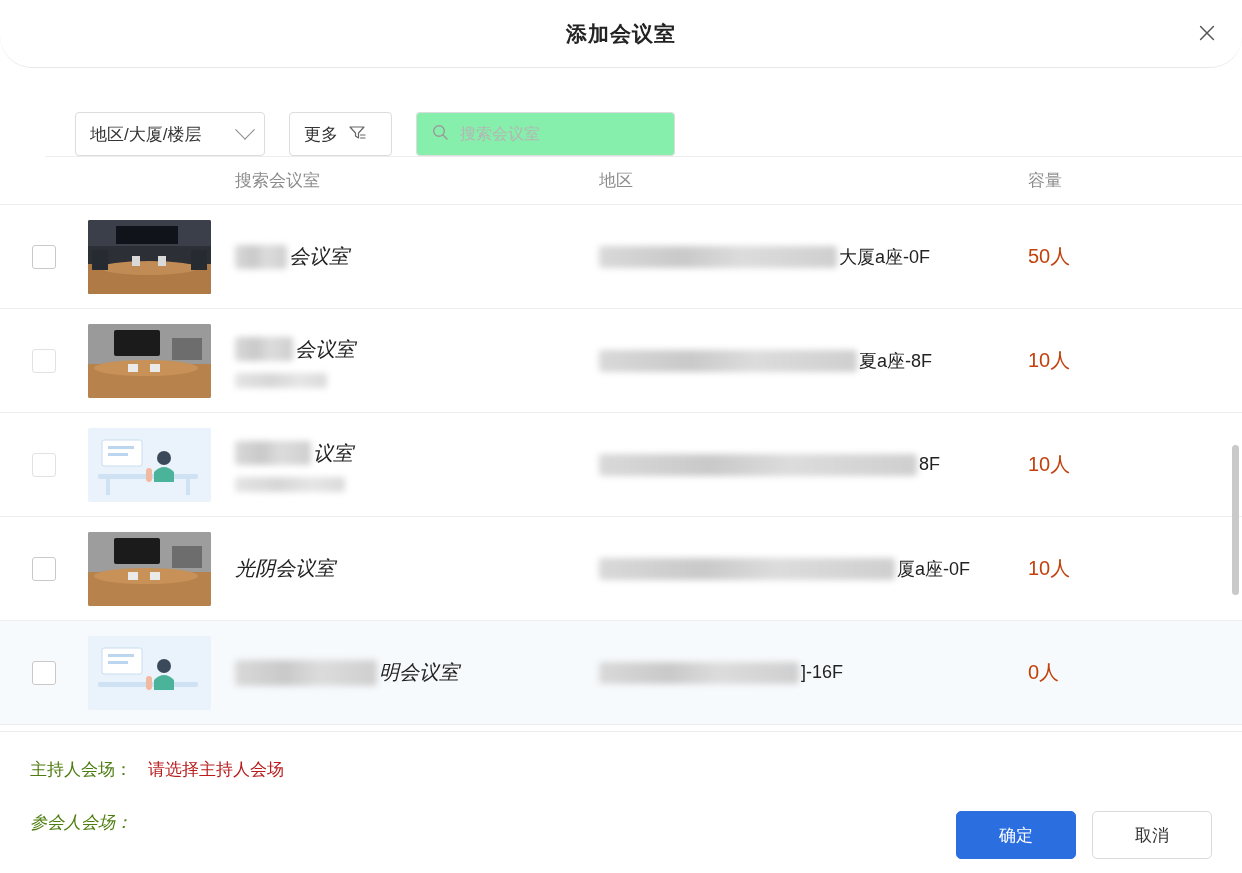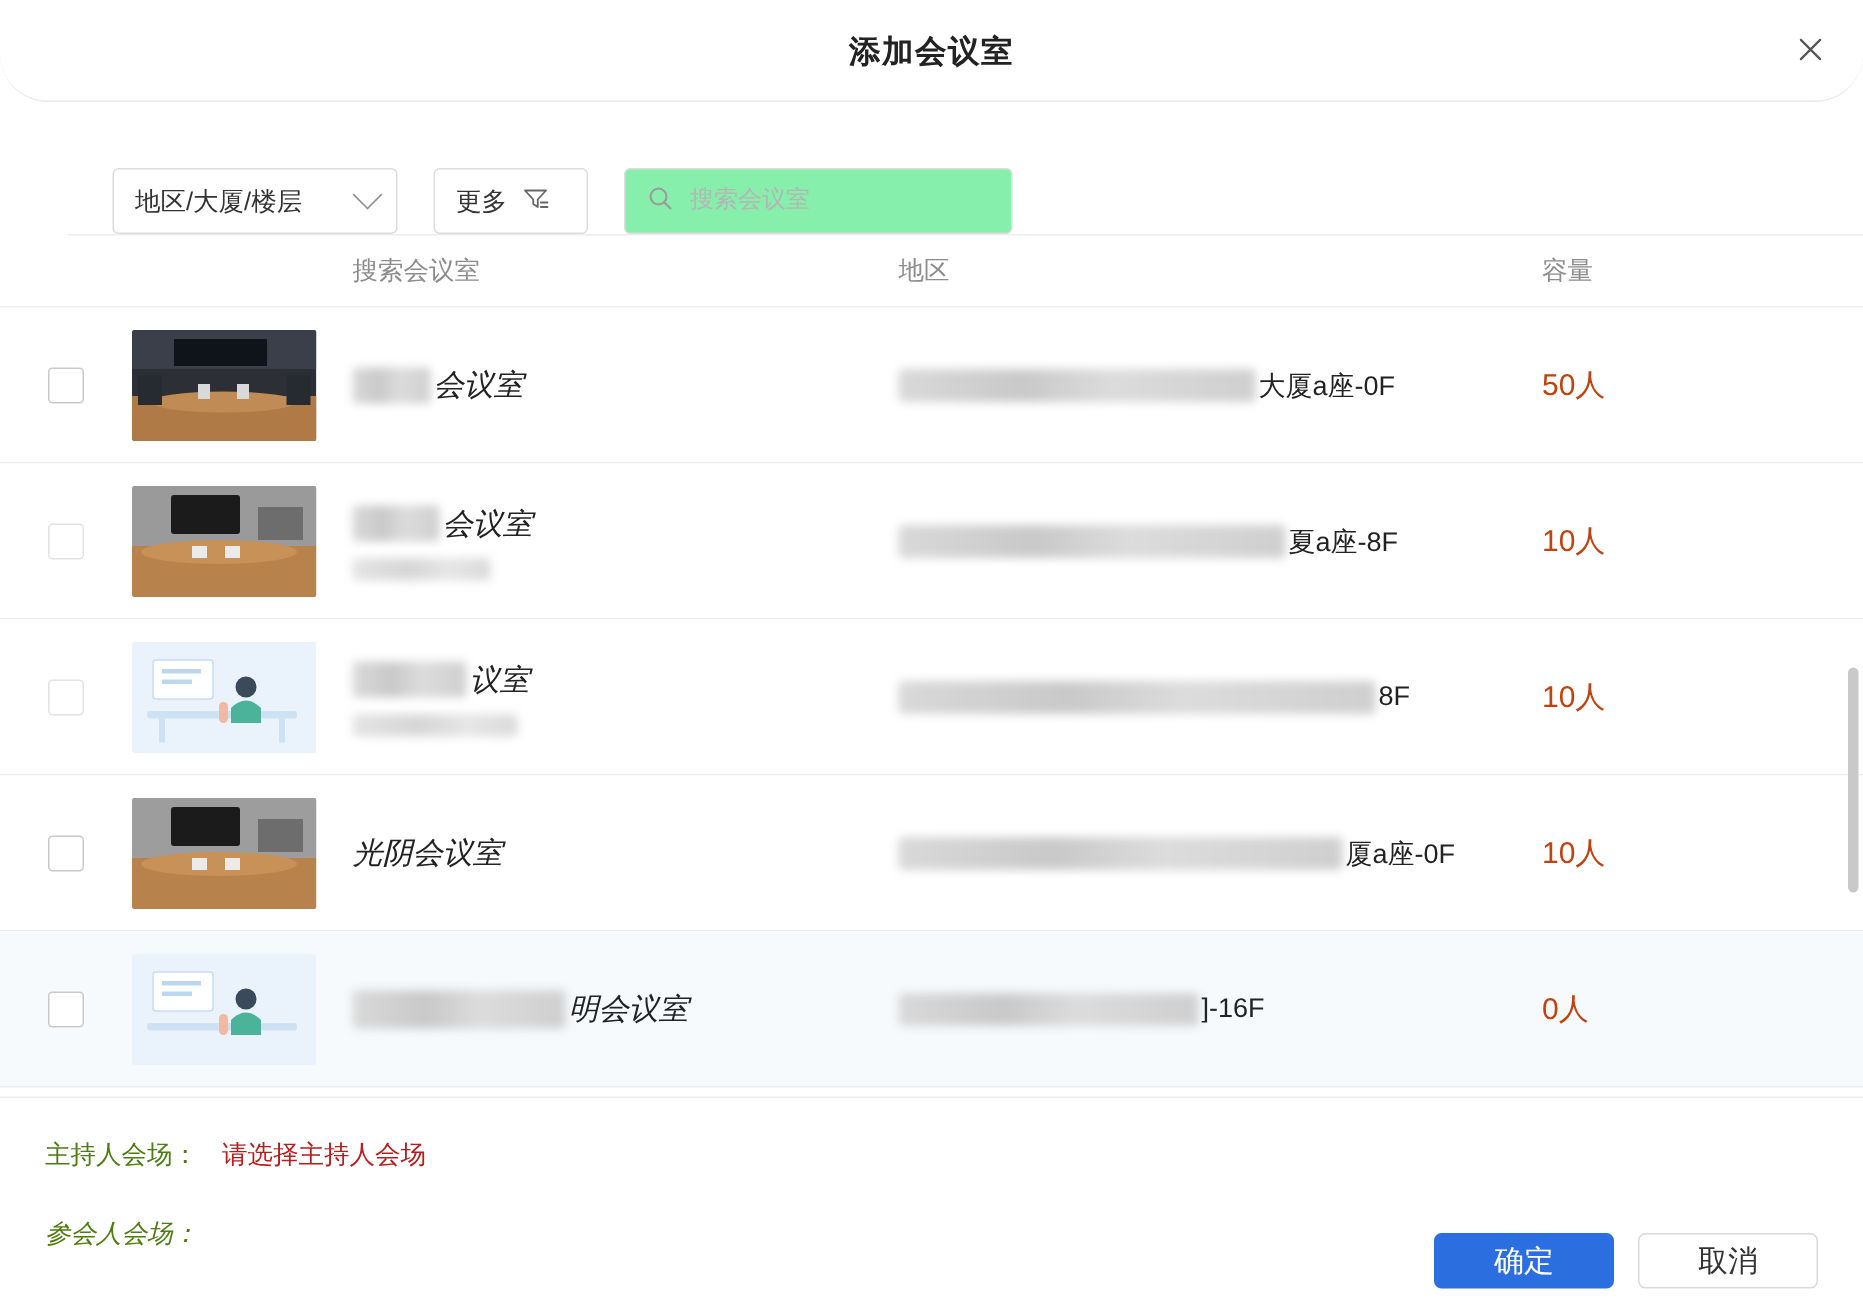--- a/index.html
+++ b/index.html
@@ -217,24 +217,24 @@
   .f-label { color: #4d7c0f; width: 118px; flex: 0 0 118px; }
   .f-value { color: #b91c1c; }
   .btn-group {
     position: absolute;
     right: 30px;
     bottom: 14px;
     display: flex;
     gap: 16px;
   }
   .btn {
-    height: 37px;
+    height: 48px;
     min-width: 120px;
     border-radius: 5px;
-    font-size: 20px;
+    font-size: 17px;
     display: flex;
     align-items: center;
     justify-content: center;
     cursor: pointer;
     margin-top: 36px;
   }
   .btn-primary { background: #2b6ee0; color: #ffffff; border: 1px solid #2b6ee0; }
   .btn-secondary { background: #ffffff; color: #333333; border: 1px solid #d9d9d9; }
 </style>
 </head>

